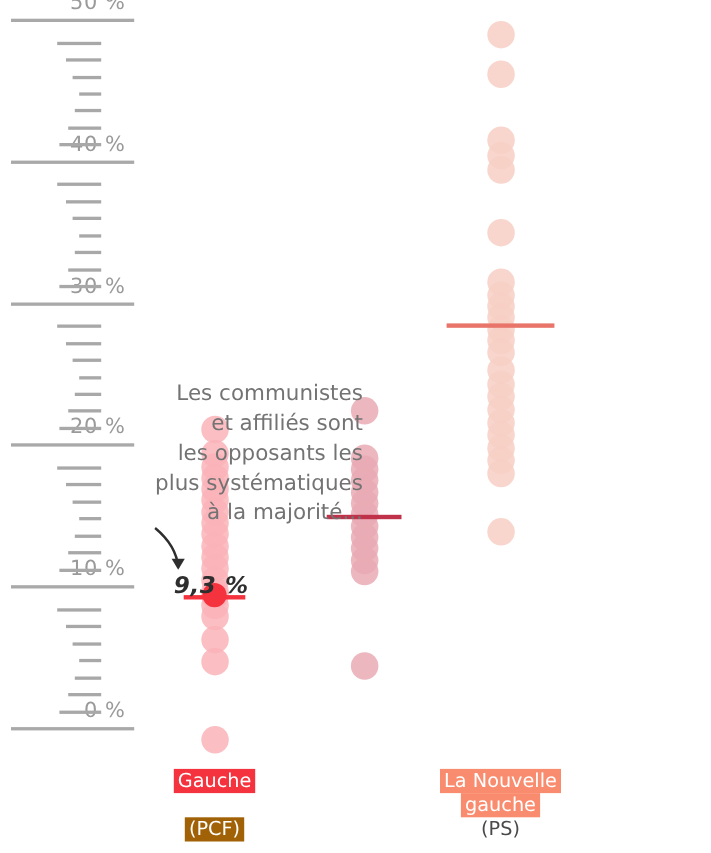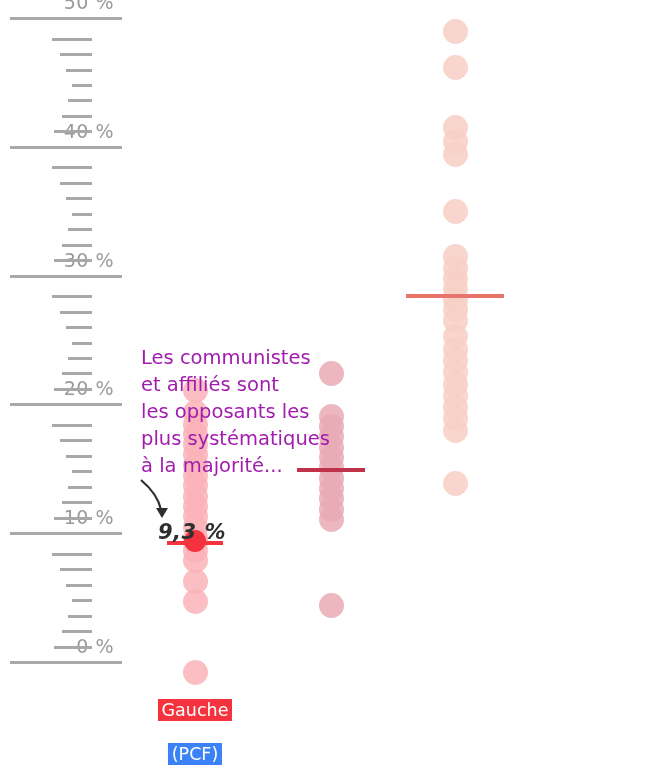--- a/index.html
+++ b/index.html
@@ -45,22 +45,23 @@
   .highlight-dot {
     position: absolute;
     border-radius: 50%;
     background: #f5333f;
   }
   
   .annotation {
     position: absolute;
     font-size: 19.5px;
     line-height: 27px;
-    color: #a21caf;
+    color: #737373;
     white-space: pre-line;
+    text-align: right;
   }
   .value-label {
     position: absolute;
     font-size: 21px;
     font-weight: bold;
     color: #2e2e2e;
     letter-spacing: 0.5px;
   }
   .arrow {
     position: absolute;
@@ -144,21 +145,21 @@
     <div class="dot" style="width: 25px; height: 25px; left: 182.5px; top: 504.244px; background: rgb(249, 179, 184); opacity: 0.85;"></div>
     <div class="dot" style="width: 25px; height: 25px; left: 182.5px; top: 514.548px; background: rgb(249, 179, 184); opacity: 0.85;"></div>
     <div class="dot" style="width: 25px; height: 25px; left: 182.5px; top: 524.852px; background: rgb(249, 179, 184); opacity: 0.85;"></div>
     <div class="dot" style="width: 25px; height: 25px; left: 182.5px; top: 528.716px; background: rgb(249, 179, 184); opacity: 0.85;"></div>
     <div class="dot" style="width: 25px; height: 25px; left: 182.5px; top: 537.732px; background: rgb(249, 179, 184); opacity: 0.85;"></div>
     <div class="dot" style="width: 25px; height: 25px; left: 182.5px; top: 548.036px; background: rgb(249, 179, 184); opacity: 0.85;"></div>
     <div class="dot" style="width: 25px; height: 25px; left: 182.5px; top: 568.644px; background: rgb(249, 179, 184); opacity: 0.85;"></div>
     <div class="dot" style="width: 25px; height: 25px; left: 182.5px; top: 589.252px; background: rgb(249, 179, 184); opacity: 0.85;"></div>
     <div class="dot" style="width: 25px; height: 25px; left: 182.5px; top: 660.092px; background: rgb(249, 179, 184); opacity: 0.85;"></div>
     <div class="median" style="width: 56px; left: 167px; top: 541.216px; border-top-color: rgb(245, 51, 63);"></div>
-    <div class="cat" style="left: 115px; width: 160px; top: 699px;"><span class="line" style="background: rgb(245, 51, 63);">Gauche</span><br><br><span class="line" style="background: #3b82f6;">(PCF)</span></div>
+    <div class="cat" style="left: 115px; width: 160px; top: 699px;"><span class="line" style="background: rgb(245, 51, 63);">Gauche</span><br><br><span class="line" style="background: #a16207;">(PCF)</span></div>
     <div class="dot" style="width: 25px; height: 25px; left: 318.5px; top: 361.276px; background: rgb(233, 170, 180); opacity: 0.85;"></div>
     <div class="dot" style="width: 25px; height: 25px; left: 318.5px; top: 403.78px; background: rgb(233, 170, 180); opacity: 0.85;"></div>
     <div class="dot" style="width: 25px; height: 25px; left: 318.5px; top: 414.084px; background: rgb(233, 170, 180); opacity: 0.85;"></div>
     <div class="dot" style="width: 25px; height: 25px; left: 318.5px; top: 424.388px; background: rgb(233, 170, 180); opacity: 0.85;"></div>
     <div class="dot" style="width: 25px; height: 25px; left: 318.5px; top: 434.692px; background: rgb(233, 170, 180); opacity: 0.85;"></div>
     <div class="dot" style="width: 25px; height: 25px; left: 318.5px; top: 444.996px; background: rgb(233, 170, 180); opacity: 0.85;"></div>
     <div class="dot" style="width: 25px; height: 25px; left: 318.5px; top: 455.3px; background: rgb(233, 170, 180); opacity: 0.85;"></div>
     <div class="dot" style="width: 25px; height: 25px; left: 318.5px; top: 465.604px; background: rgb(233, 170, 180); opacity: 0.85;"></div>
     <div class="dot" style="width: 25px; height: 25px; left: 318.5px; top: 475.908px; background: rgb(233, 170, 180); opacity: 0.85;"></div>
     <div class="dot" style="width: 25px; height: 25px; left: 318.5px; top: 486.212px; background: rgb(233, 170, 180); opacity: 0.85;"></div>
@@ -183,20 +184,21 @@
     <div class="dot" style="width: 25px; height: 25px; left: 442.5px; top: 336.804px; background: rgb(247, 207, 196); opacity: 0.85;"></div>
     <div class="dot" style="width: 25px; height: 25px; left: 442.5px; top: 348.396px; background: rgb(247, 207, 196); opacity: 0.85;"></div>
     <div class="dot" style="width: 25px; height: 25px; left: 442.5px; top: 359.988px; background: rgb(247, 207, 196); opacity: 0.85;"></div>
     <div class="dot" style="width: 25px; height: 25px; left: 442.5px; top: 371.58px; background: rgb(247, 207, 196); opacity: 0.85;"></div>
     <div class="dot" style="width: 25px; height: 25px; left: 442.5px; top: 383.172px; background: rgb(247, 207, 196); opacity: 0.85;"></div>
     <div class="dot" style="width: 25px; height: 25px; left: 442.5px; top: 394.764px; background: rgb(247, 207, 196); opacity: 0.85;"></div>
     <div class="dot" style="width: 25px; height: 25px; left: 442.5px; top: 406.356px; background: rgb(247, 207, 196); opacity: 0.85;"></div>
     <div class="dot" style="width: 25px; height: 25px; left: 442.5px; top: 417.948px; background: rgb(247, 207, 196); opacity: 0.85;"></div>
     <div class="dot" style="width: 25px; height: 25px; left: 442.5px; top: 470.756px; background: rgb(247, 207, 196); opacity: 0.85;"></div>
     <div class="median" style="width: 98px; left: 406px; top: 293.92px; border-top-color: rgb(232, 116, 106);"></div>
+    <div class="cat" style="left: 375px; width: 160px; top: 699px;"><span class="line" style="background: rgb(249, 140, 110);">La Nouvelle</span><br><span class="line" style="background: rgb(249, 140, 110);">gauche</span><br><div style="color: rgb(74, 74, 74); font-size: 17.5px;">(PS)</div></div>
     <div class="highlight-dot" style="width: 22px; height: 22px; left: 184px; top: 530.216px; background: rgb(245, 51, 63);"></div>
     <div class="value-label" style="left: 158px; top: 520px; font-style: italic;">9,3 %</div>
     <div class="annotation" style="left: 141px; top: 344px;">Les communistes
 et affiliés sont
 les opposants les
 plus systématiques
 à la majorité...</div>
     <svg width="60" height="60" class="arrow" style="left: 135px; top: 478px;">
       <path d="M6 2 C 18 12, 26 24, 27 38" stroke="#2e2e2e" stroke-width="2.2" fill="none"></path>
       <path d="M27 40 L21 30 L33 30 Z" fill="#2e2e2e"></path>

